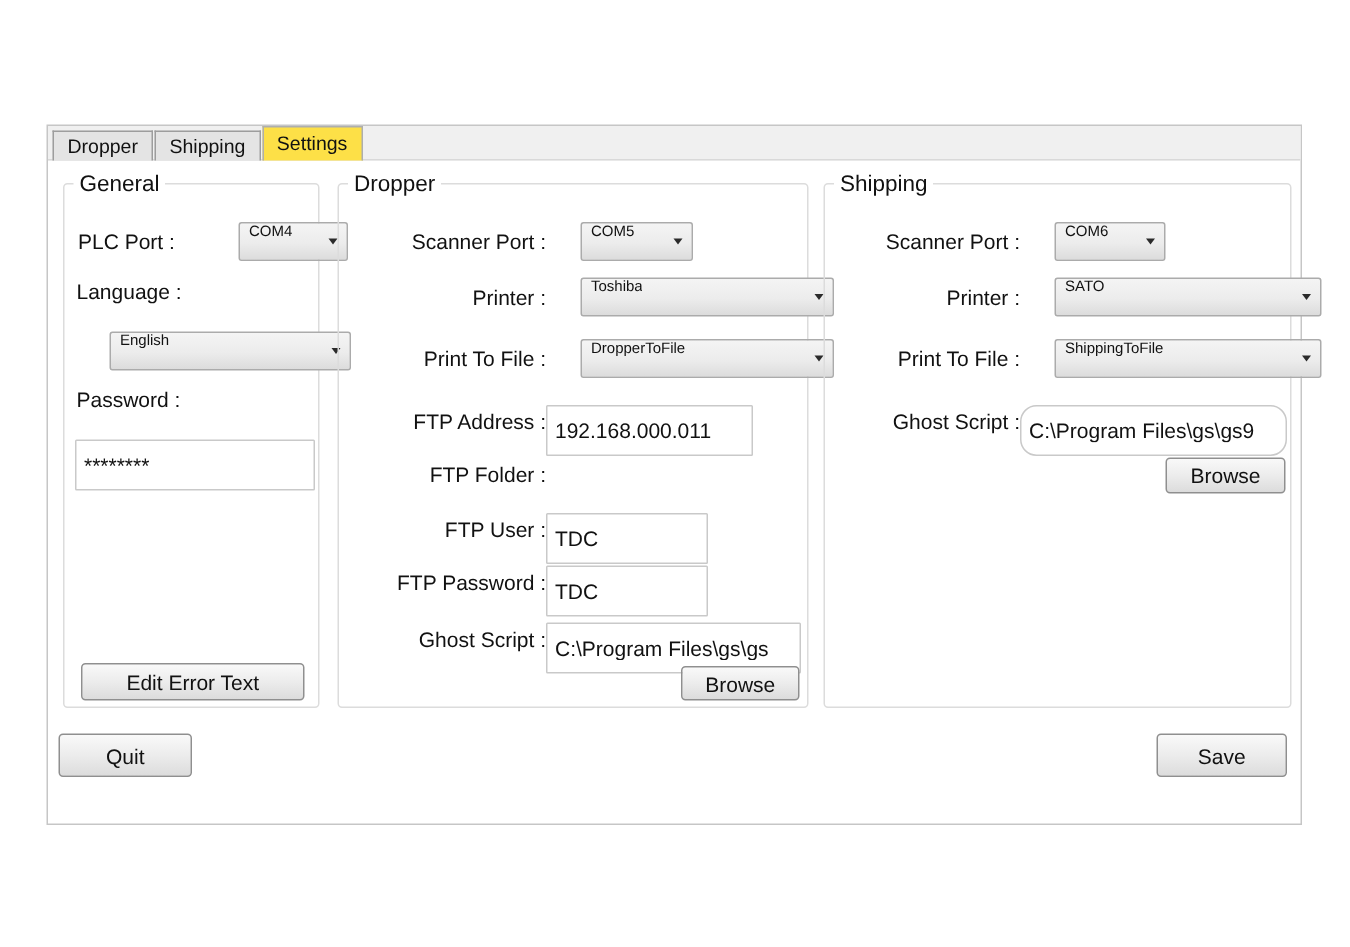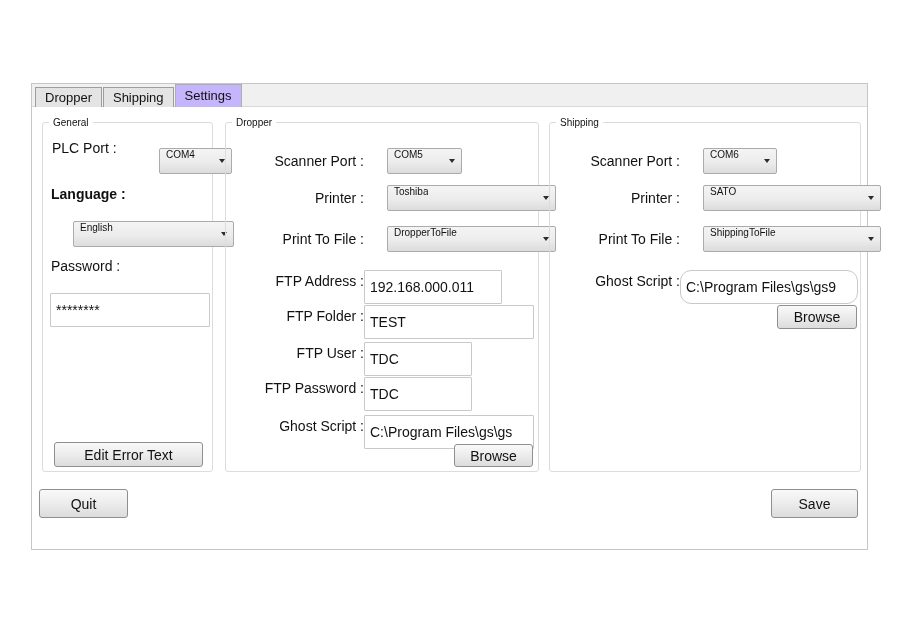--- a/index.html
+++ b/index.html
@@ -6,24 +6,24 @@
   .canvas{position:relative;width:900px;height:631px;background:#ffffff;overflow:hidden;
           font-family:"Liberation Sans",sans-serif;color:#111;}
   .window{position:absolute;left:31px;top:83px;width:837px;height:467px;
           background:#ffffff;border:1px solid #c6c6c6;box-sizing:border-box;}
   
   .tabstrip{position:absolute;left:0;top:0;width:100%;height:22px;background:#f0f0f0;
             border-bottom:1px solid #d9d9d9;box-sizing:content-box;}
   .tabs{position:absolute;left:3px;top:0;display:flex;align-items:flex-end;height:23px;}
   .tab{height:19px;line-height:19px;padding:0 9px;font-size:13px;background:#e4e4e4;
        border:1px solid #9d9d9d;border-bottom:none;margin-right:1px;cursor:default;white-space:nowrap;}
-  .tab.active{height:22px;line-height:22px;background:#c4b5fd;border-color:#aeaeae;z-index:3;position:relative;}
+  .tab.active{height:22px;line-height:22px;background:#fde047;border-color:#aeaeae;z-index:3;position:relative;}
   
   .groupbox{position:absolute;border:1px solid #dcdcdc;border-radius:3px;box-sizing:border-box;}
-  .legend{position:absolute;top:-9px;left:6px;background:#ffffff;padding:0 4px;font-size:10px;line-height:17px;}
+  .legend{position:absolute;top:-9px;left:6px;background:#ffffff;padding:0 4px;font-size:15px;line-height:17px;}
   
   .flabel{position:absolute;font-size:14px;white-space:nowrap;}
   .rlabel{text-align:right;}
   .combo{position:absolute;border:1px solid #ababab;border-radius:2px;box-sizing:border-box;
          background:linear-gradient(#f4f4f4,#ececec 55%,#dcdcdc);display:flex;align-items:flex-start;
          padding:0 16px 0 6px;font-size:10px;cursor:default;overflow:hidden;margin-left:23px;}
   .combo-value{white-space:nowrap;overflow:hidden;}
   .arrow{position:absolute;right:6px;top:50%;margin-top:-2px;width:0;height:0;
          border-left:3.5px solid transparent;border-right:3.5px solid transparent;
          border-top:4.5px solid #2b2b2b;}
@@ -44,27 +44,27 @@
     <div class="tabstrip"></div>
     <div class="tabs">
       <div class="tab">Dropper</div>
       <div class="tab">Shipping</div>
       <div class="tab active">Settings</div>
     </div>
 
     <div class="groupbox" style="left:10px;top:38px;width:171px;height:350px;">
       <div class="legend">General</div>
 
-      <div class="flabel" style="left:9px;top:12px;line-height:26px;text-align:right;">PLC Port :</div>
+      <div class="flabel" style="left:9px;top:25px;line-height:26px;text-align:right;">PLC Port :</div>
       <div class="combo" style="left:93px;top:25px;width:73px;height:26px;">
         <span class="combo-value">COM4</span>
         <span class="arrow"></span>
       </div>
 
-      <div class="flabel" style="left:8px;top:61px;line-height:20px;font-weight:bold;">Language :</div>
+      <div class="flabel" style="left:8px;top:61px;line-height:20px;">Language :</div>
       <div class="combo" style="left:7px;top:98px;width:161px;height:26px;">
         <span class="combo-value">English</span>
         <span class="arrow"></span>
       </div>
 
       <div class="flabel" style="left:8px;top:133px;line-height:20px;">Password :</div>
       <input class="tbox" style="left: 7px; top: 170px; width: 160px; height: 25px;" value="********">
 
       <div class="btn" style="left:11px;top:319px;width:149px;height:25px;">Edit Error Text</div>
     </div>
@@ -87,21 +87,20 @@
       <div class="flabel rlabel" style="left:10px;top:103px;width:128px;line-height:26px;">Print To File :</div>
       <div class="combo" style="left:138px;top:103px;width:169px;height:26px;">
         <span class="combo-value">DropperToFile</span>
         <span class="arrow"></span>
       </div>
 
       <div class="flabel rlabel" style="left:10px;top:147px;width:128px;line-height:23px;">FTP Address :</div>
       <input class="tbox" style="left: 138px; top: 147px; width: 138px; height: 23px;" value="192.168.000.011">
 
       <div class="flabel rlabel" style="left:10px;top:182px;width:128px;line-height:23px;">FTP Folder :</div>
-      <input class="tbox" style="left: 138px; top: 182px; width: 170px; height: 23px;" value="TEST">
 
       <div class="flabel rlabel" style="left:10px;top:219px;width:128px;line-height:23px;">FTP User :</div>
       <input class="tbox" style="left: 138px; top: 219px; width: 108px; height: 23px;" value="TDC">
 
       <div class="flabel rlabel" style="left:10px;top:254px;width:128px;line-height:23px;">FTP Password :</div>
       <input class="tbox" style="left: 138px; top: 254px; width: 108px; height: 23px;" value="TDC">
 
       <div class="flabel rlabel" style="left:10px;top:292px;width:128px;line-height:23px;">Ghost Script :</div>
       <input class="tbox" style="left: 138px; top: 292px; width: 170px; height: 23px;" value="C:\Program Files\gs\gs">
 

